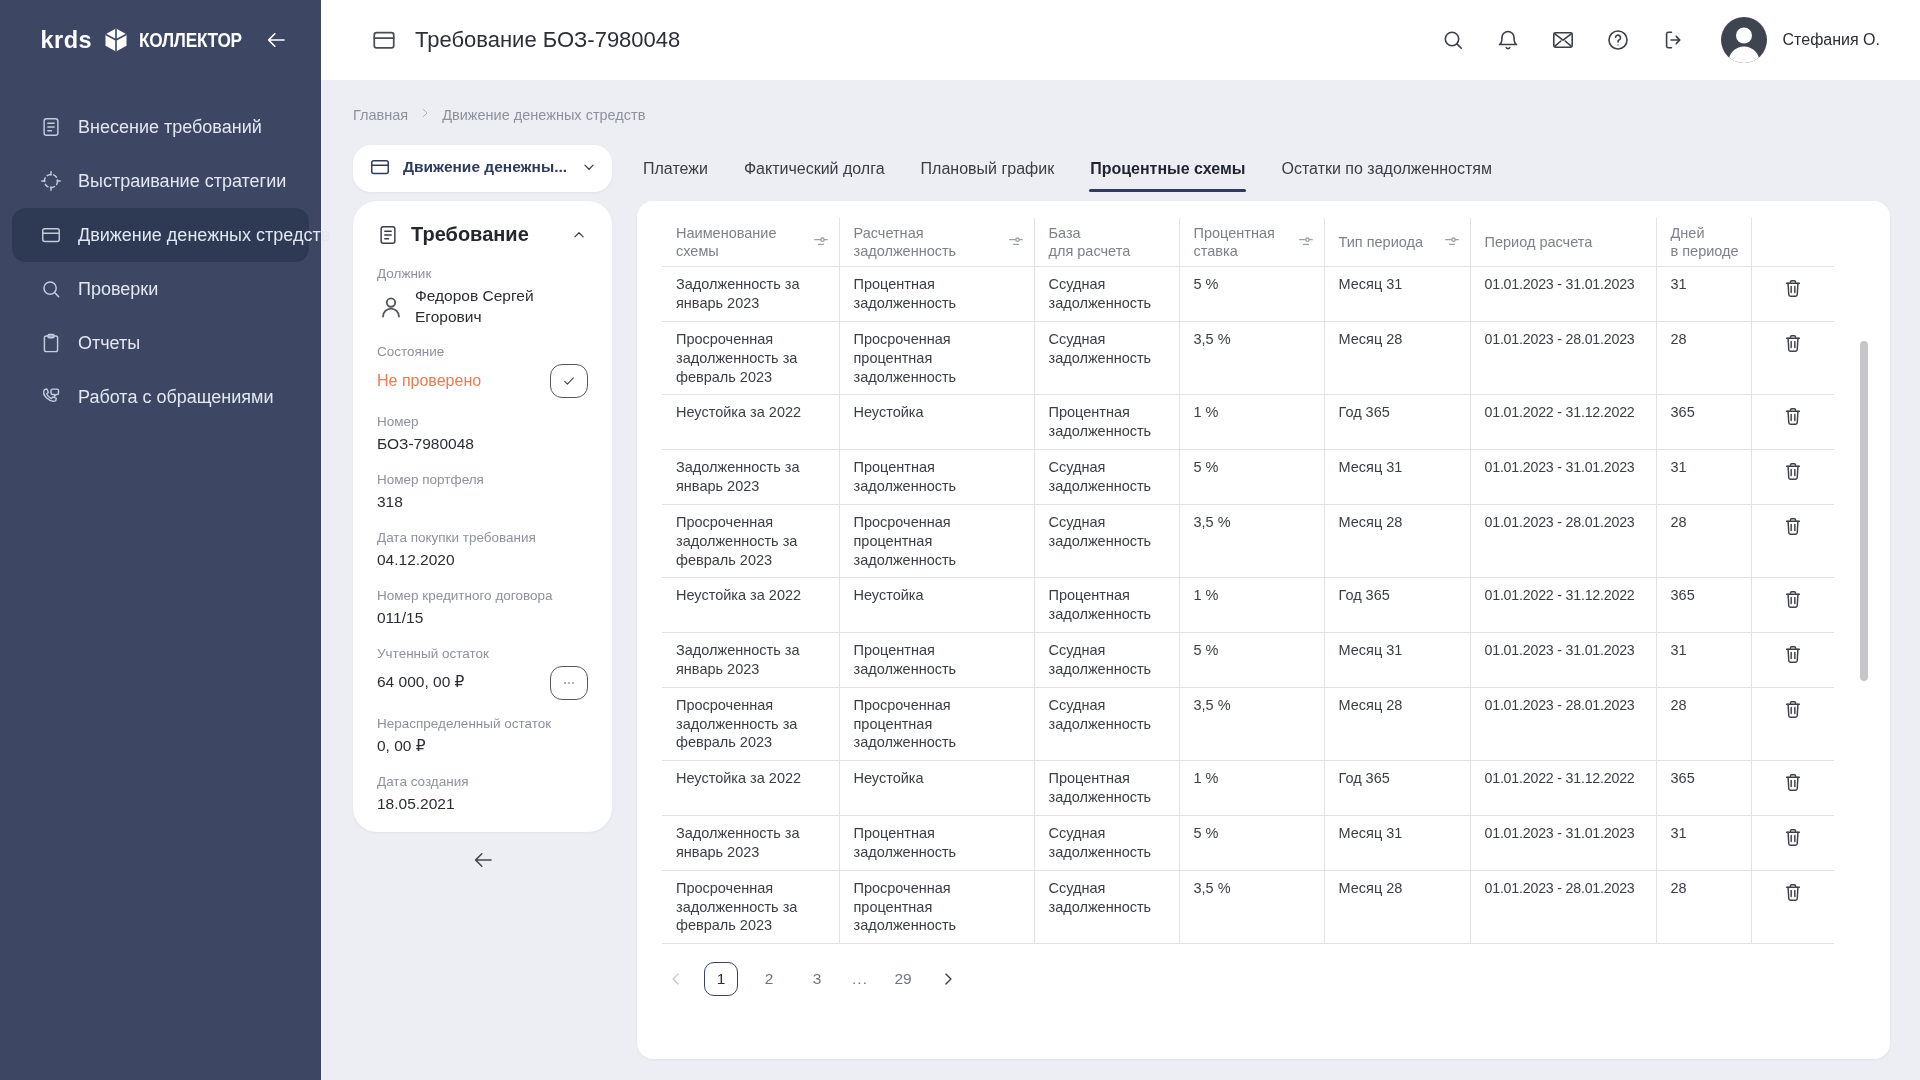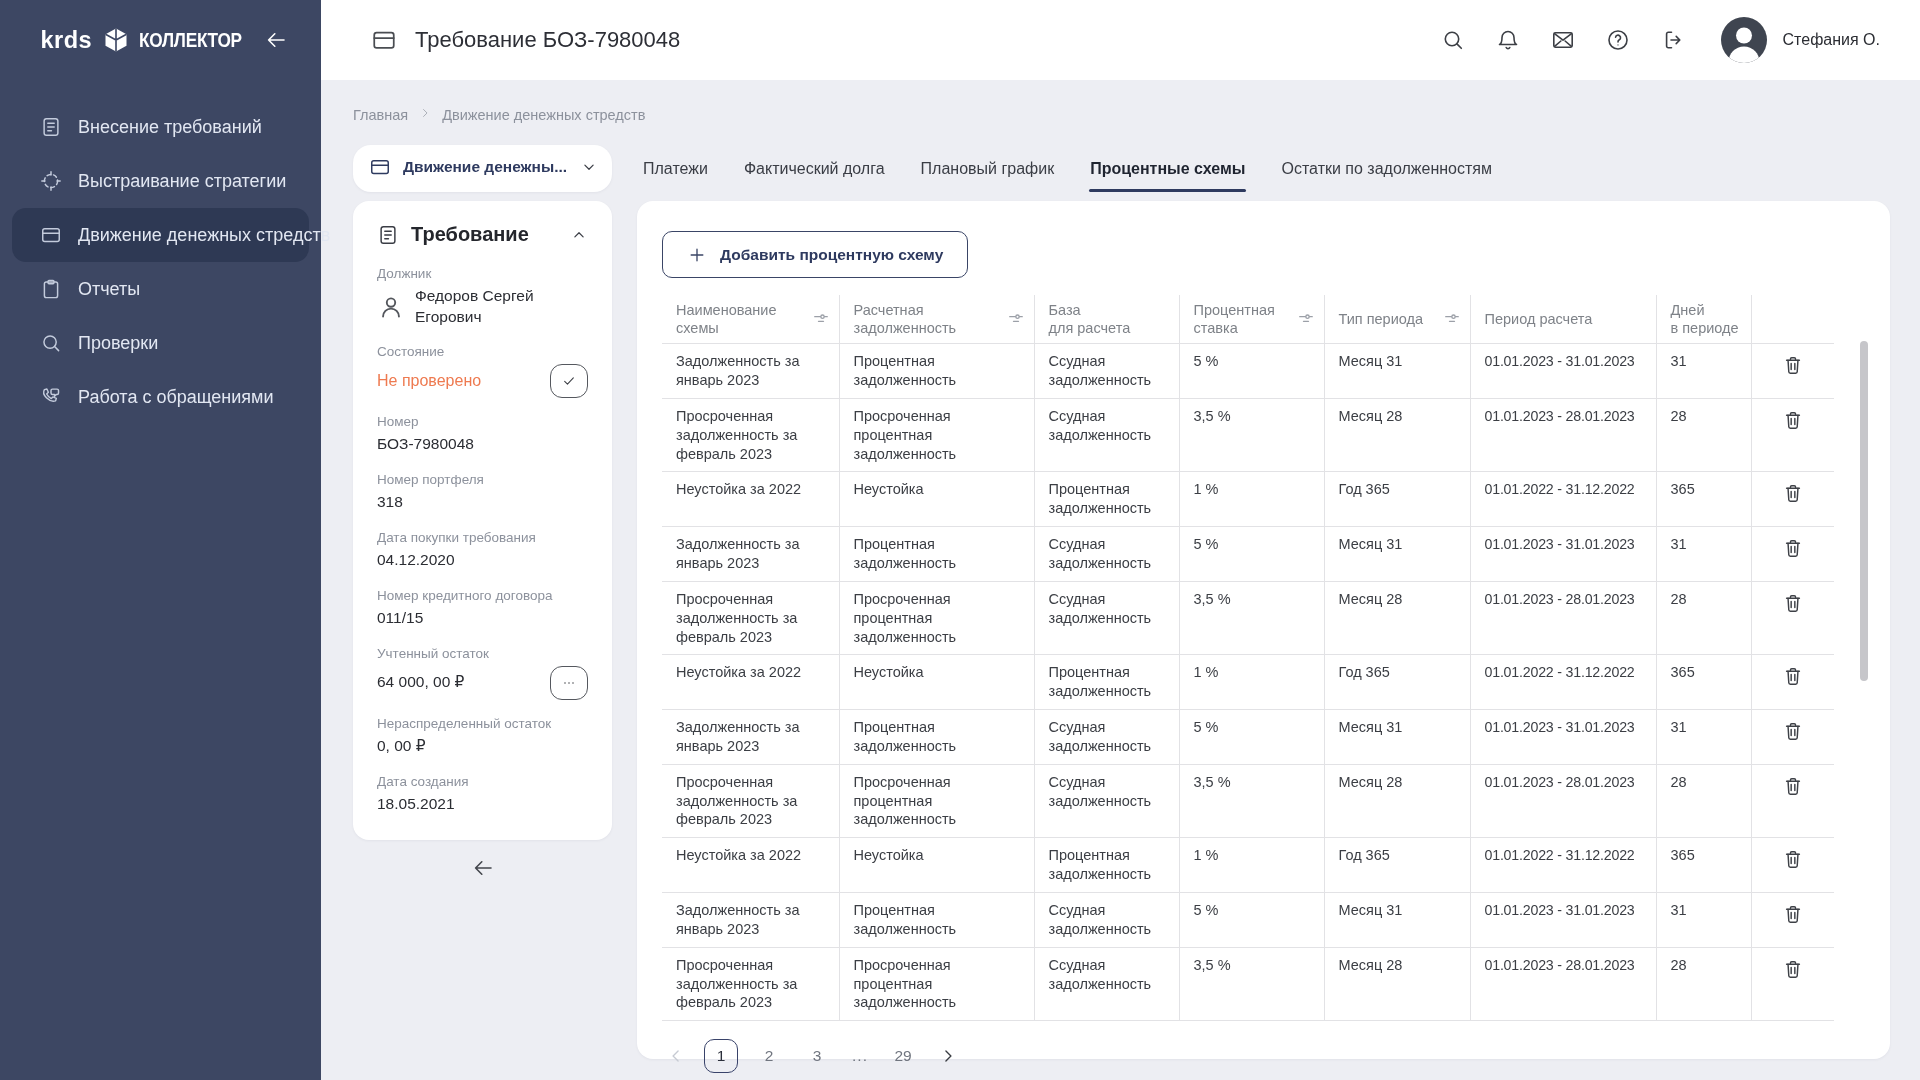--- a/index.html
+++ b/index.html
@@ -75,21 +75,21 @@
   .section-dropdown .ic.chev{color:#3A3D45}
   .tabs{display:flex;margin-left:30px;gap:34px}
   .tab{position:relative;display:flex;align-items:center;font-size:16px;color:#3A3D45;white-space:nowrap;padding:0 1px}
   .tab.active{color:#1F2430;font-weight:600}
   .tab.active::after{content:"";position:absolute;left:0;right:0;bottom:0;height:3px;background:var(--navy);border-radius:2px}
 
   .main-row{margin-top:9px;display:flex;align-items:flex-start;gap:25px}
 
   
   .left-col{width:259px;flex:none}
-  .claim-panel{background:#fff;border-radius:16px;padding:22px 24px 24px 24px;box-shadow:0 1px 3px rgba(20,28,50,.05)}
+  .claim-panel{background:#fff;border-radius:24px;padding:22px 24px 16px 24px;box-shadow:0 1px 3px rgba(20,28,50,.05)}
   .panel-head{display:flex;align-items:center;gap:12px;color:#24262c}
   .panel-head .ic{color:#3A3D45}
   .panel-title{font-size:20px;font-weight:700;flex:1}
   .panel-chevron{color:#3A3D45;display:flex}
   .fields{margin-top:20px;display:flex;flex-direction:column;gap:16px}
   .field-label{font-size:13.5px;color:var(--label-gray);margin-bottom:5px}
   .field-value-row{display:flex;align-items:center;gap:10px;min-height:22px}
   .field-value{font-size:15.5px;color:var(--value-dark);line-height:1.35}
   .field-value.warning{color:var(--warning);font-size:16px}
   .val-ic{color:#53565C;width:28px;height:28px}
@@ -177,34 +177,34 @@
             <svg viewBox="0 0 24 24">
               <rect x="3" y="5.2" width="18" height="14" rx="2.2"></rect>
               <path d="M3 10.2h18"></path>
             </svg>
           </span>
           <span class="nav-label">Движение денежных стредств</span>
         </div>
         <div class="nav-item">
           <span class="ic ">
             <svg viewBox="0 0 24 24">
-              <rect x="4.8" y="4.4" width="14.4" height="17" rx="2"></rect>
-              <rect x="8.8" y="2.6" width="6.4" height="3.6" rx="1"></rect>
+              <circle cx="11" cy="11" r="6.7"></circle>
+              <path d="M15.9 15.9 20.3 20.3"></path>
             </svg>
           </span>
-          <span class="nav-label">Отчеты</span>
+          <span class="nav-label">Проверки</span>
         </div>
         <div class="nav-item">
           <span class="ic ">
             <svg viewBox="0 0 24 24">
-              <circle cx="11" cy="11" r="6.7"></circle>
-              <path d="M15.9 15.9 20.3 20.3"></path>
+              <rect x="4.8" y="4.4" width="14.4" height="17" rx="2"></rect>
+              <rect x="8.8" y="2.6" width="6.4" height="3.6" rx="1"></rect>
             </svg>
           </span>
-          <span class="nav-label">Проверки</span>
+          <span class="nav-label">Отчеты</span>
         </div>
         <div class="nav-item">
           <span class="ic ">
             <svg viewBox="0 0 24 24">
               <path d="M4.8 4 7.5 3.2l1.6 3.7-1.8 1.8a11.6 11.6 0 0 0 5 5l1.8-1.8 3.7 1.6-.8 2.7c-3.3 1-7-.3-10-3.3C4 9.9 3.2 6.7 4.8 4z"></path>
               <path d="M13.6 3.4h5a1.6 1.6 0 0 1 1.6 1.6v2.7a1.6 1.6 0 0 1-1.6 1.6h-.9l-1.8 1.8V9.3h-2.3A1.6 1.6 0 0 1 12 7.7V5a1.6 1.6 0 0 1 1.6-1.6z"></path>
             </svg>
           </span>
           <span class="nav-label">Работа с обращениями</span>
         </div>
@@ -435,28 +435,20 @@
           <button class="panel-collapse">
               <span class="ic s24">
                 <svg viewBox="0 0 24 24">
                   <path d="M20 12H4.6M10.8 5.8 4.6 12l6.2 6.2"></path>
                 </svg>
               </span>
             </button>
         </div>
 
         <section class="table-card">
-          <button class="add-btn">
-            <span class="ic s20" id="add-icon">
-                <svg viewBox="0 0 24 24">
-                  <path d="M12 5v14M5 12h14"></path>
-                </svg>
-              </span>
-            <span>Добавить процентную схему</span>
-          </button>
           <table class="scheme-table">
             <colgroup id="table-colgroup">
                 <col style="width: 177px;">
                 <col style="width: 195px;">
                 <col style="width: 145px;">
                 <col style="width: 145px;">
                 <col style="width: 146px;">
                 <col style="width: 186px;">
                 <col style="width: 95px;">
                 <col style="width: 83px;">

